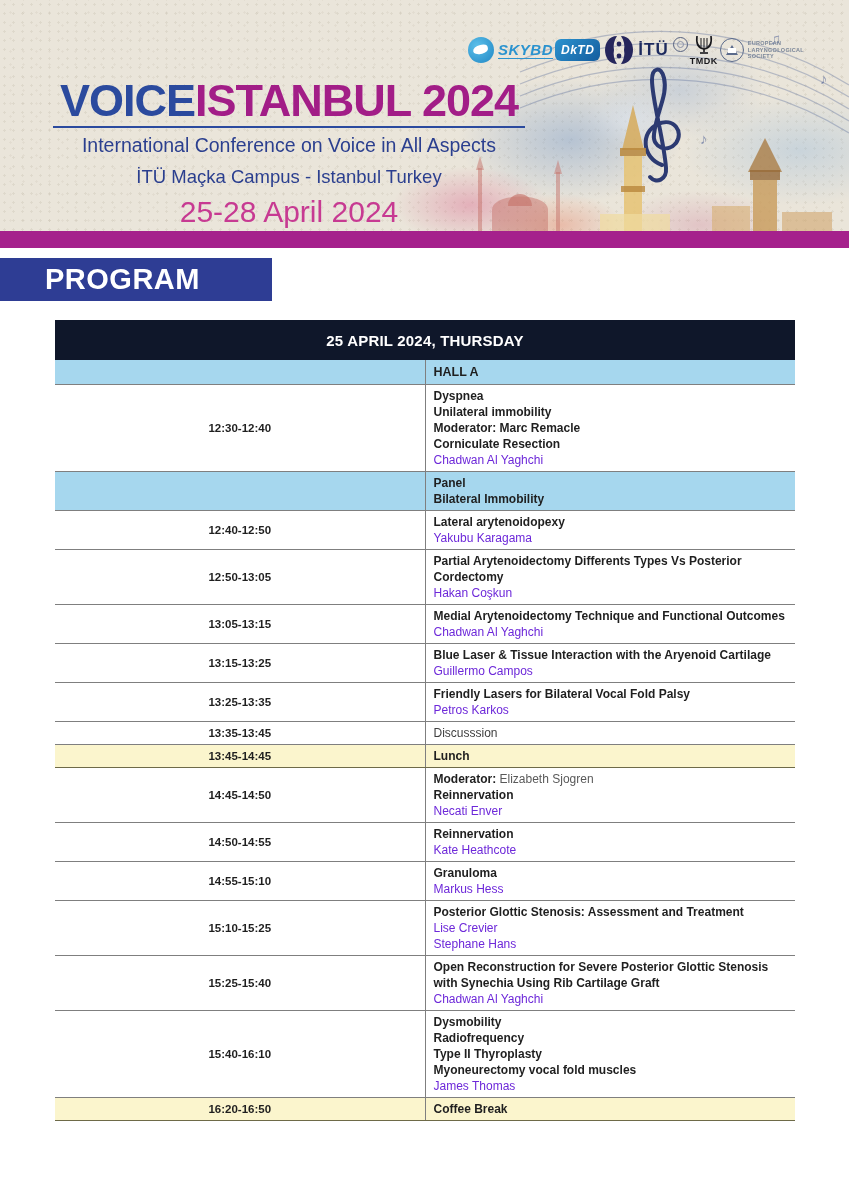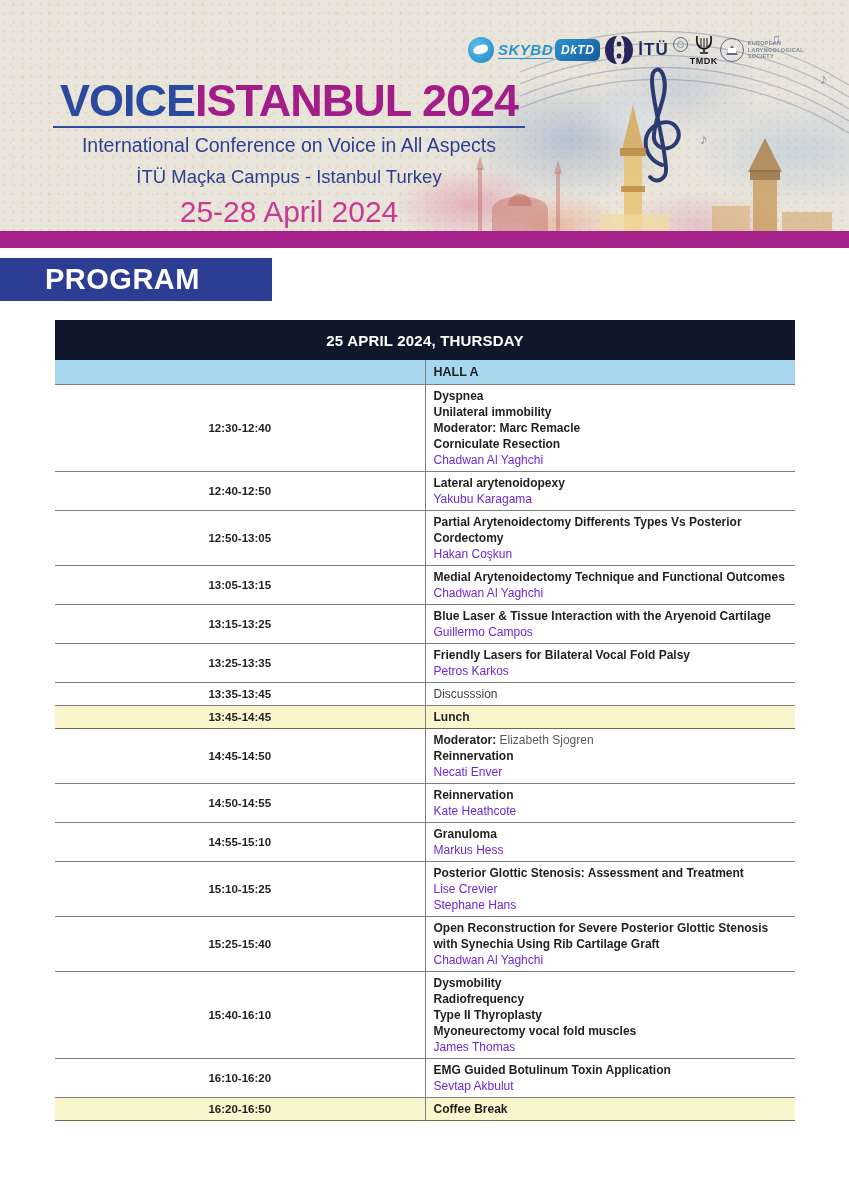--- a/index.html
+++ b/index.html
@@ -230,20 +230,27 @@
       <tr class="srow row-normal">
             <td class="time-cell">12:30-12:40</td>
             <td class="session-cell">
               <div class="line-title">Dyspnea</div>
               <div class="line-title">Unilateral immobility</div>
               <div class="line-title">Moderator: Marc Remacle</div>
               <div class="line-title">Corniculate Resection</div>
               <div class="line-speaker">Chadwan Al Yaghchi</div>
             </td>
           </tr>
+          <tr class="srow row-panel">
+            <td class="time-cell"></td>
+            <td class="session-cell">
+              <div class="line-title">Panel</div>
+              <div class="line-title">Bilateral Immobility</div>
+            </td>
+          </tr>
           <tr class="srow row-normal">
             <td class="time-cell">12:40-12:50</td>
             <td class="session-cell">
               <div class="line-title">Lateral arytenoidopexy</div>
               <div class="line-speaker">Yakubu Karagama</div>
             </td>
           </tr>
           <tr class="srow row-normal">
             <td class="time-cell">12:50-13:05</td>
             <td class="session-cell">
@@ -324,27 +331,20 @@
           <tr class="srow row-normal">
             <td class="time-cell">15:40-16:10</td>
             <td class="session-cell">
               <div class="line-title">Dysmobility</div>
               <div class="line-title">Radiofrequency</div>
               <div class="line-title">Type II Thyroplasty</div>
               <div class="line-title">Myoneurectomy vocal fold muscles</div>
               <div class="line-speaker">James Thomas</div>
             </td>
           </tr>
-          <tr class="srow row-normal">
-            <td class="time-cell">16:10-16:20</td>
-            <td class="session-cell">
-              <div class="line-title">EMG Guided Botulinum Toxin Application</div>
-              <div class="line-speaker">Sevtap Akbulut</div>
-            </td>
-          </tr>
           <tr class="srow row-break">
             <td class="time-cell">16:20-16:50</td>
             <td class="session-cell">
               <div class="line-title">Coffee Break</div>
             </td>
           </tr>
         </tbody>
     </table>
   </div>
 

